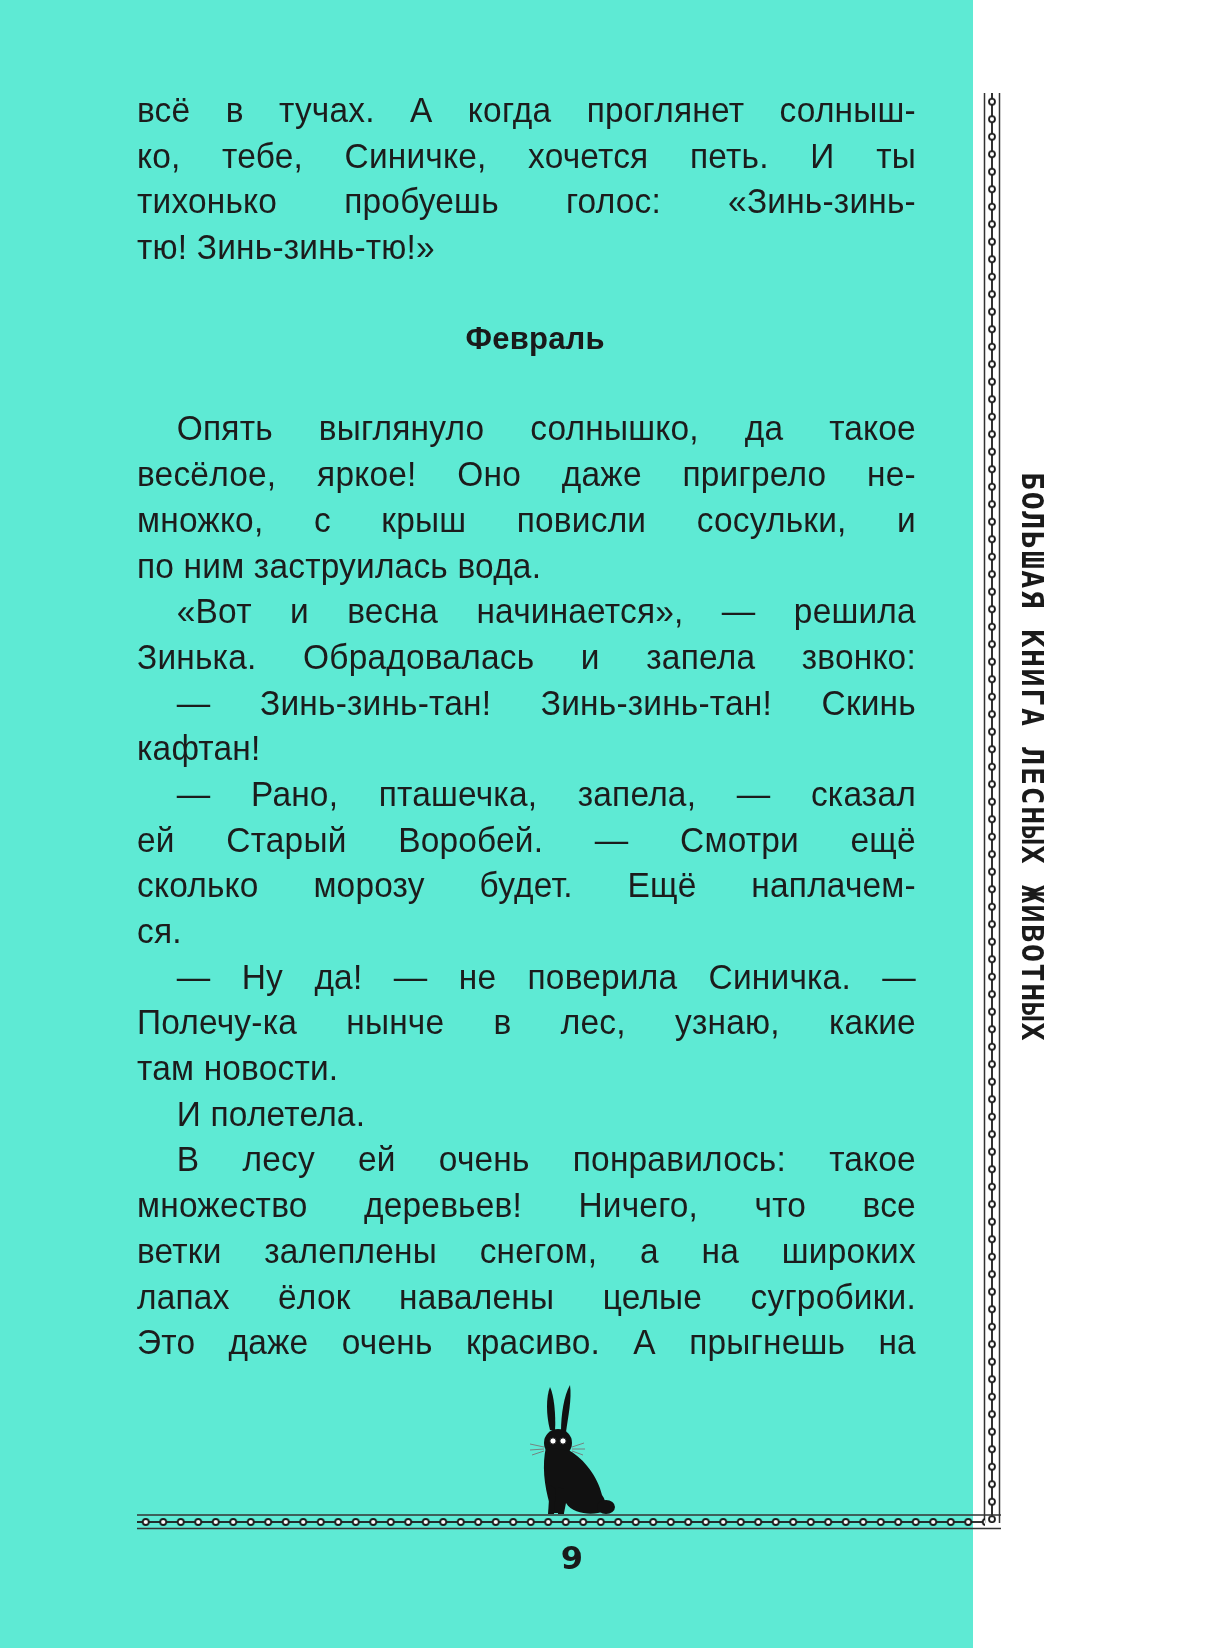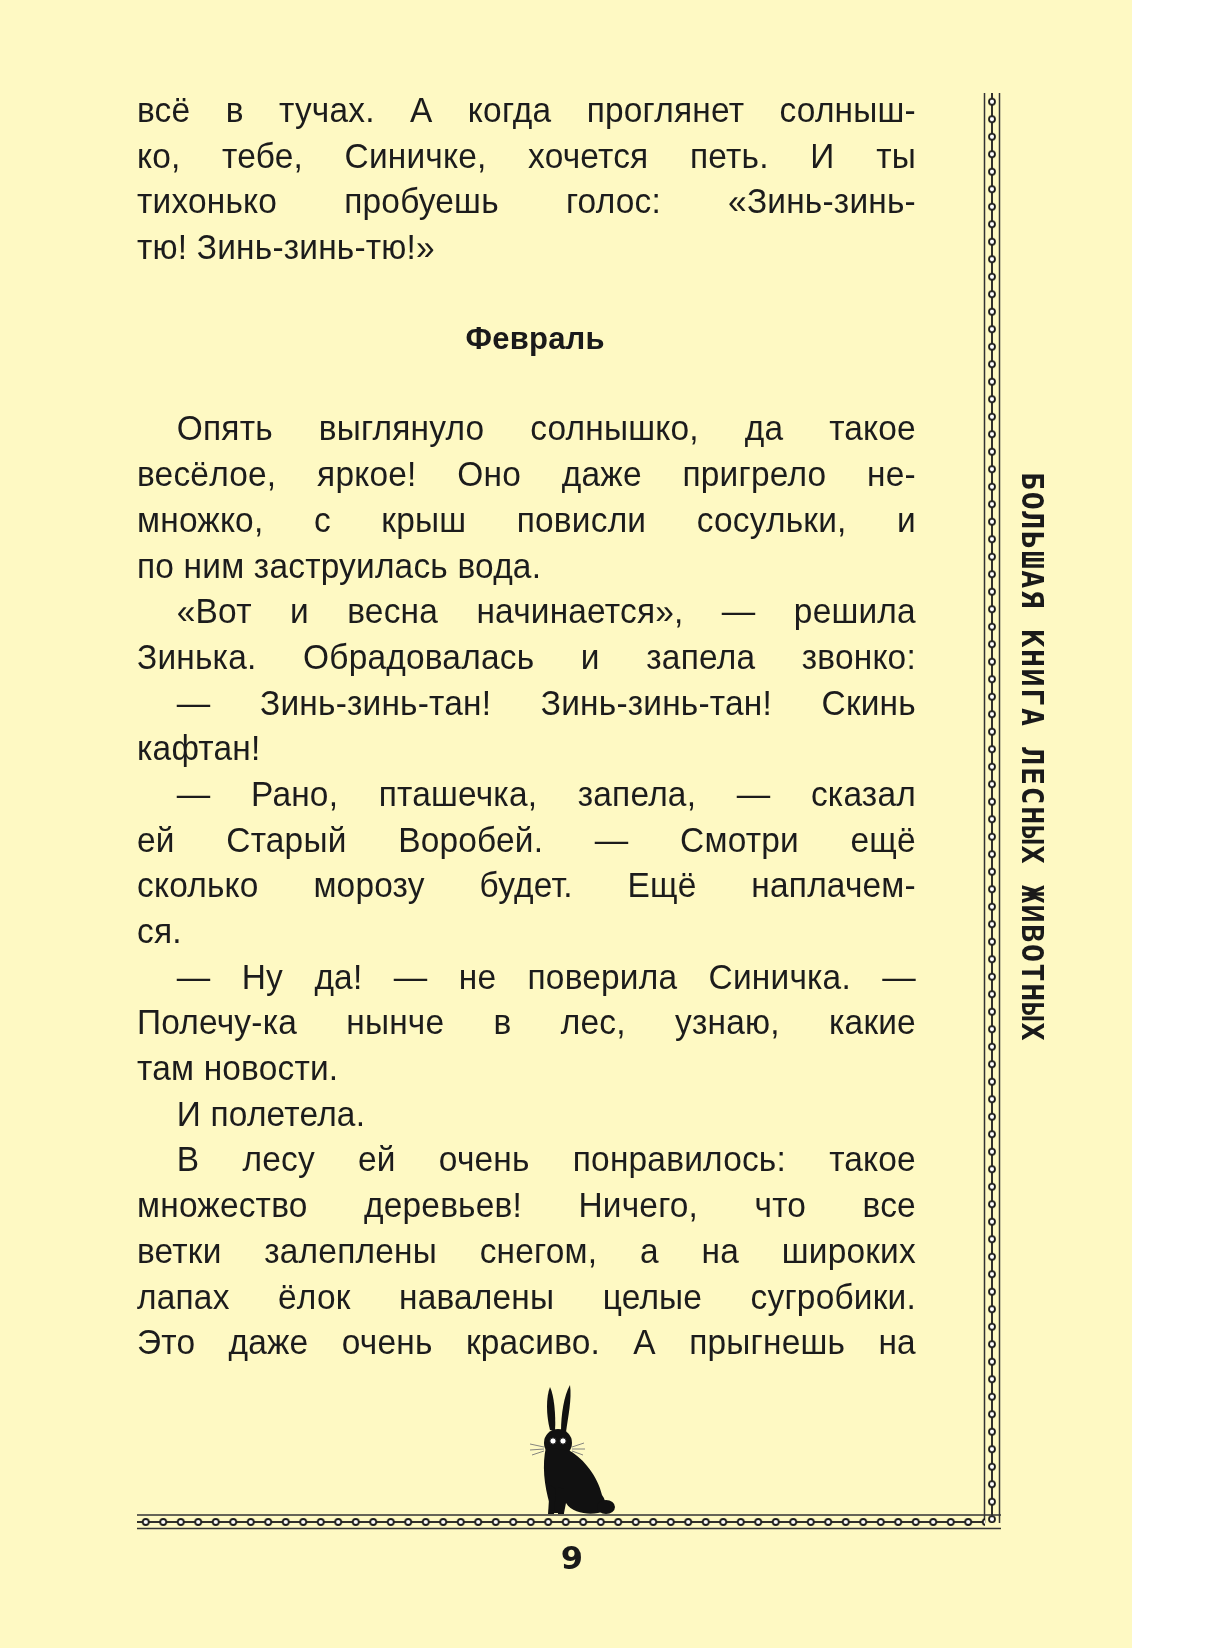--- a/index.html
+++ b/index.html
@@ -11,23 +11,23 @@
       width: 1209px;
       height: 1648px;
       position: relative;
       overflow: hidden;
       font-family: "Liberation Sans", sans-serif;
       color: #1a1a1a;
     }
     .page {
       position: absolute;
       left: 0; top: 0;
-      width: 1132px;
+      width: 973px;
       height: 1648px;
-      background: #fef9c3;
+      background: #5eead4;
     }
     .text-block {
       position: absolute;
       left: 137px;
       top: 88px;
       width: 803px;
       font-size: 34.5px;
       line-height: 45.7px;
       letter-spacing: 0.2px;
       color: #1c1c1c;

